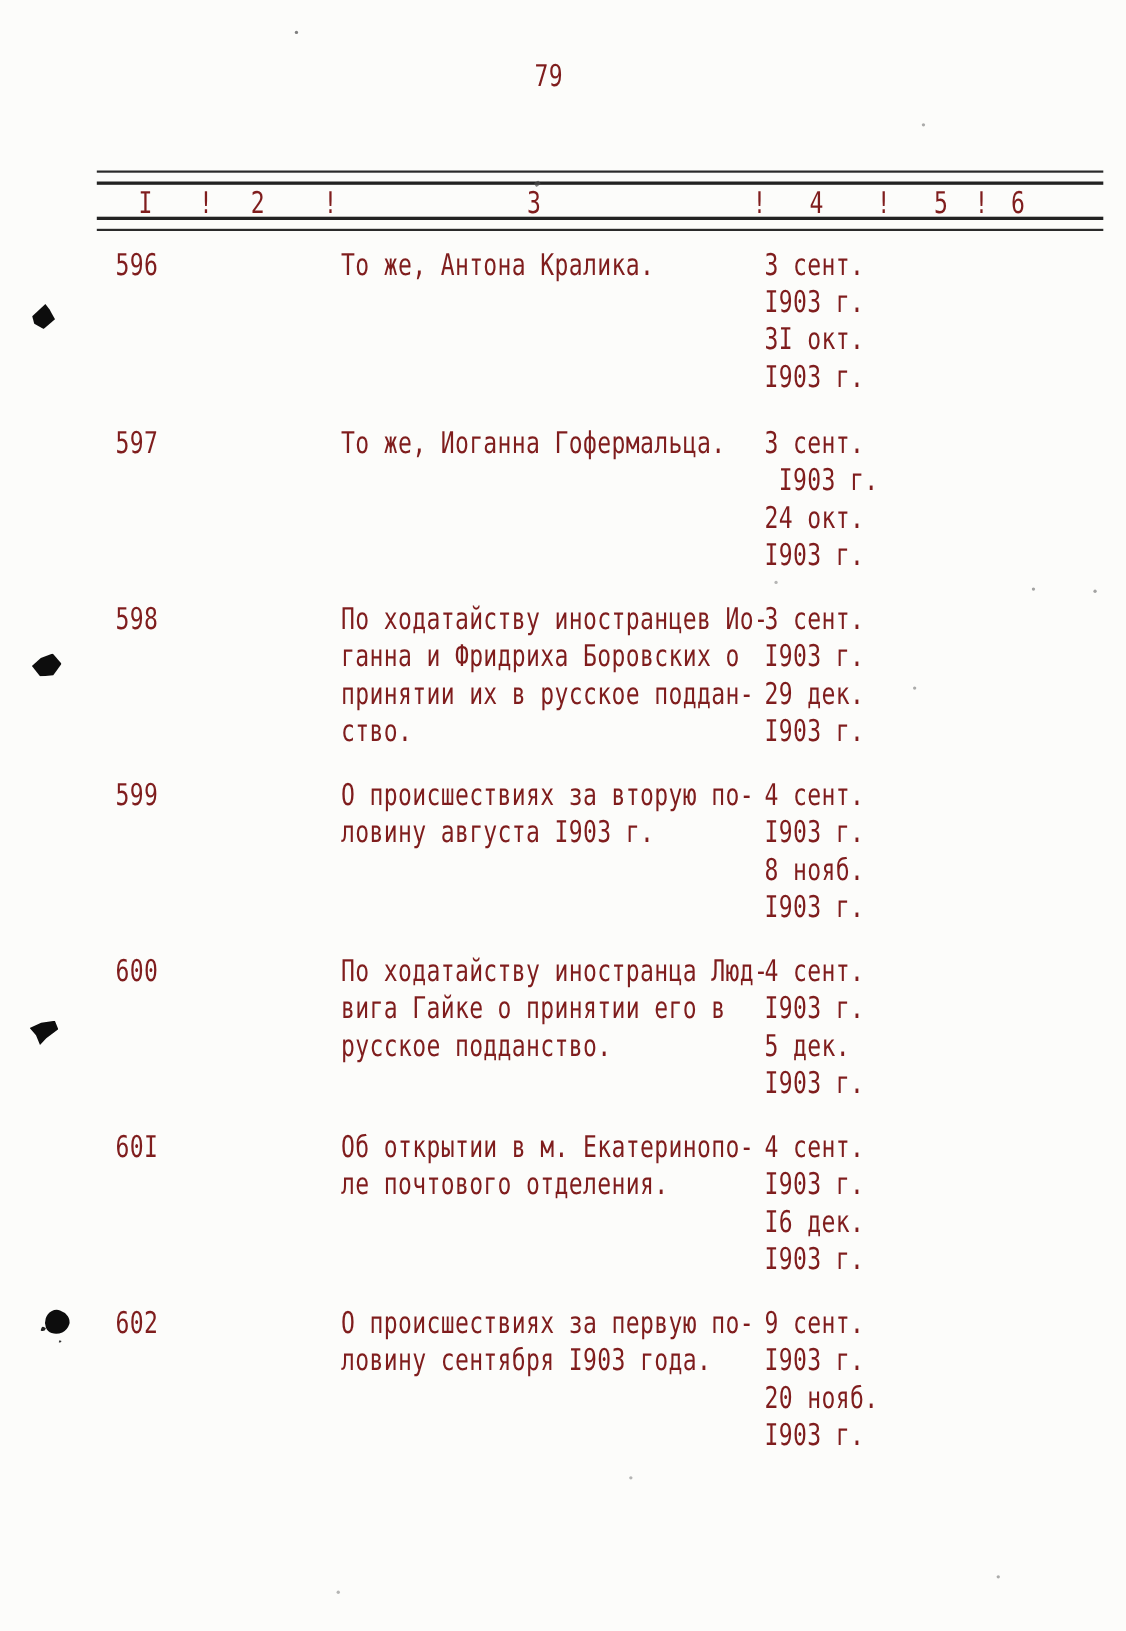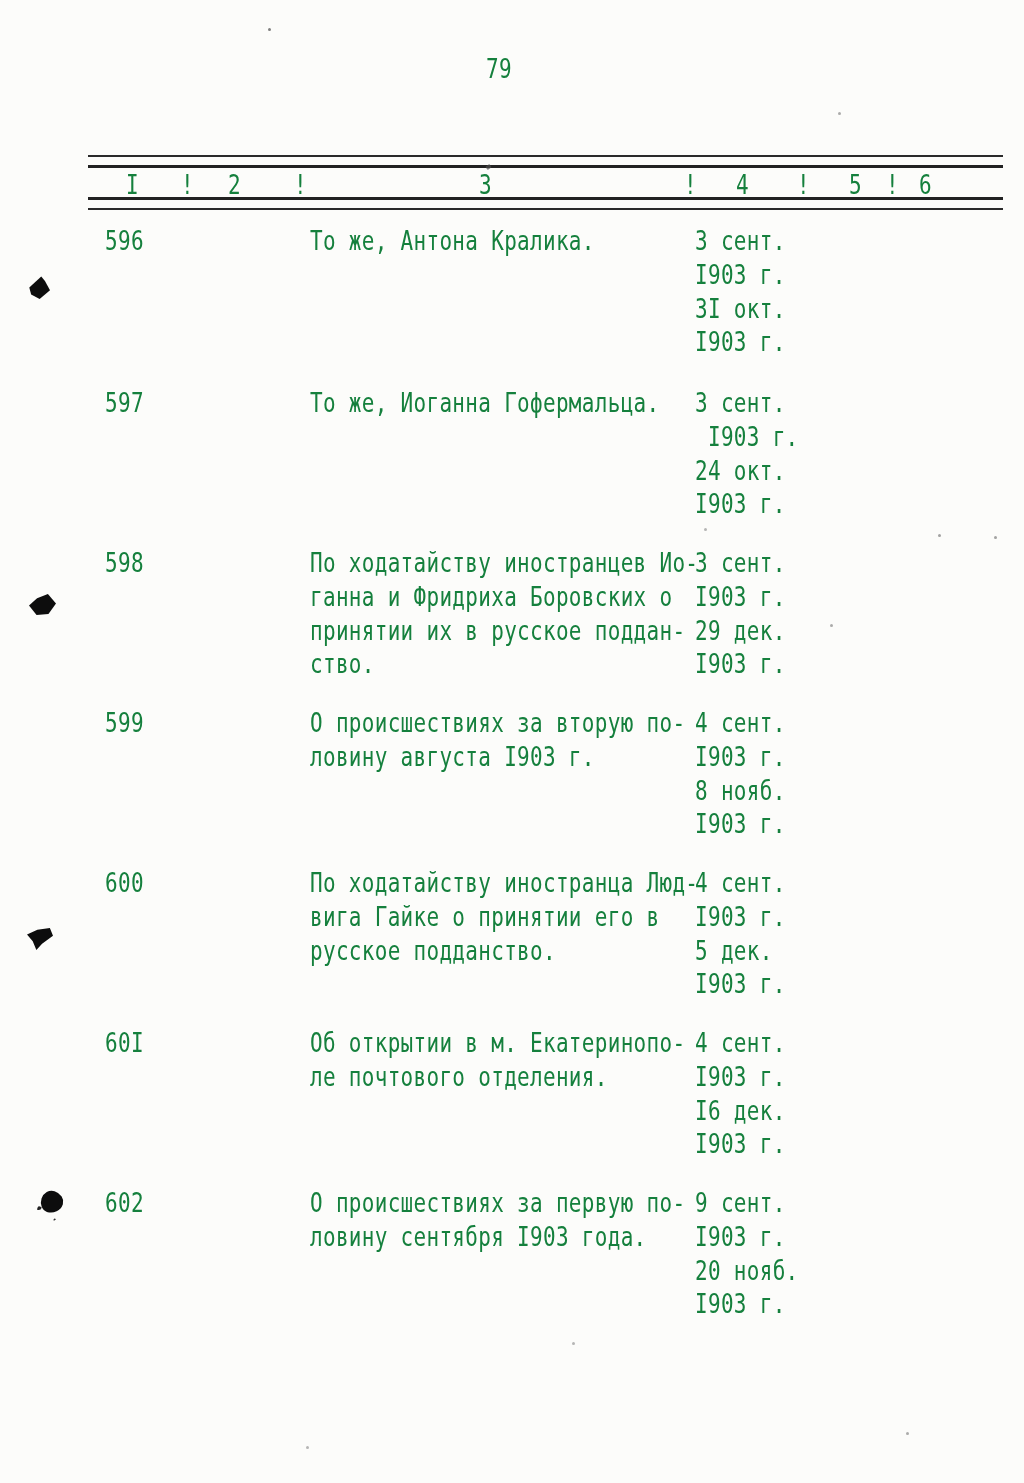--- a/index.html
+++ b/index.html
@@ -8,21 +8,21 @@
     background: #e8e8e6;
   }
   .page {
     position: relative;
     width: 1024px;
     height: 1483px;
     margin: 0 auto;
     background: #fcfcfa;
     overflow: hidden;
     font-family: "DejaVu Sans Mono", "Liberation Mono", monospace;
-    color: #15803d;
+    color: #7f1d1d;
   }
   
   .tw {
     font-size: 21px;
     line-height: 26px;
     letter-spacing: 0.3px;
     transform: scaleY(1.3);
     transform-origin: 0 0;
     white-space: pre-wrap;
   }

